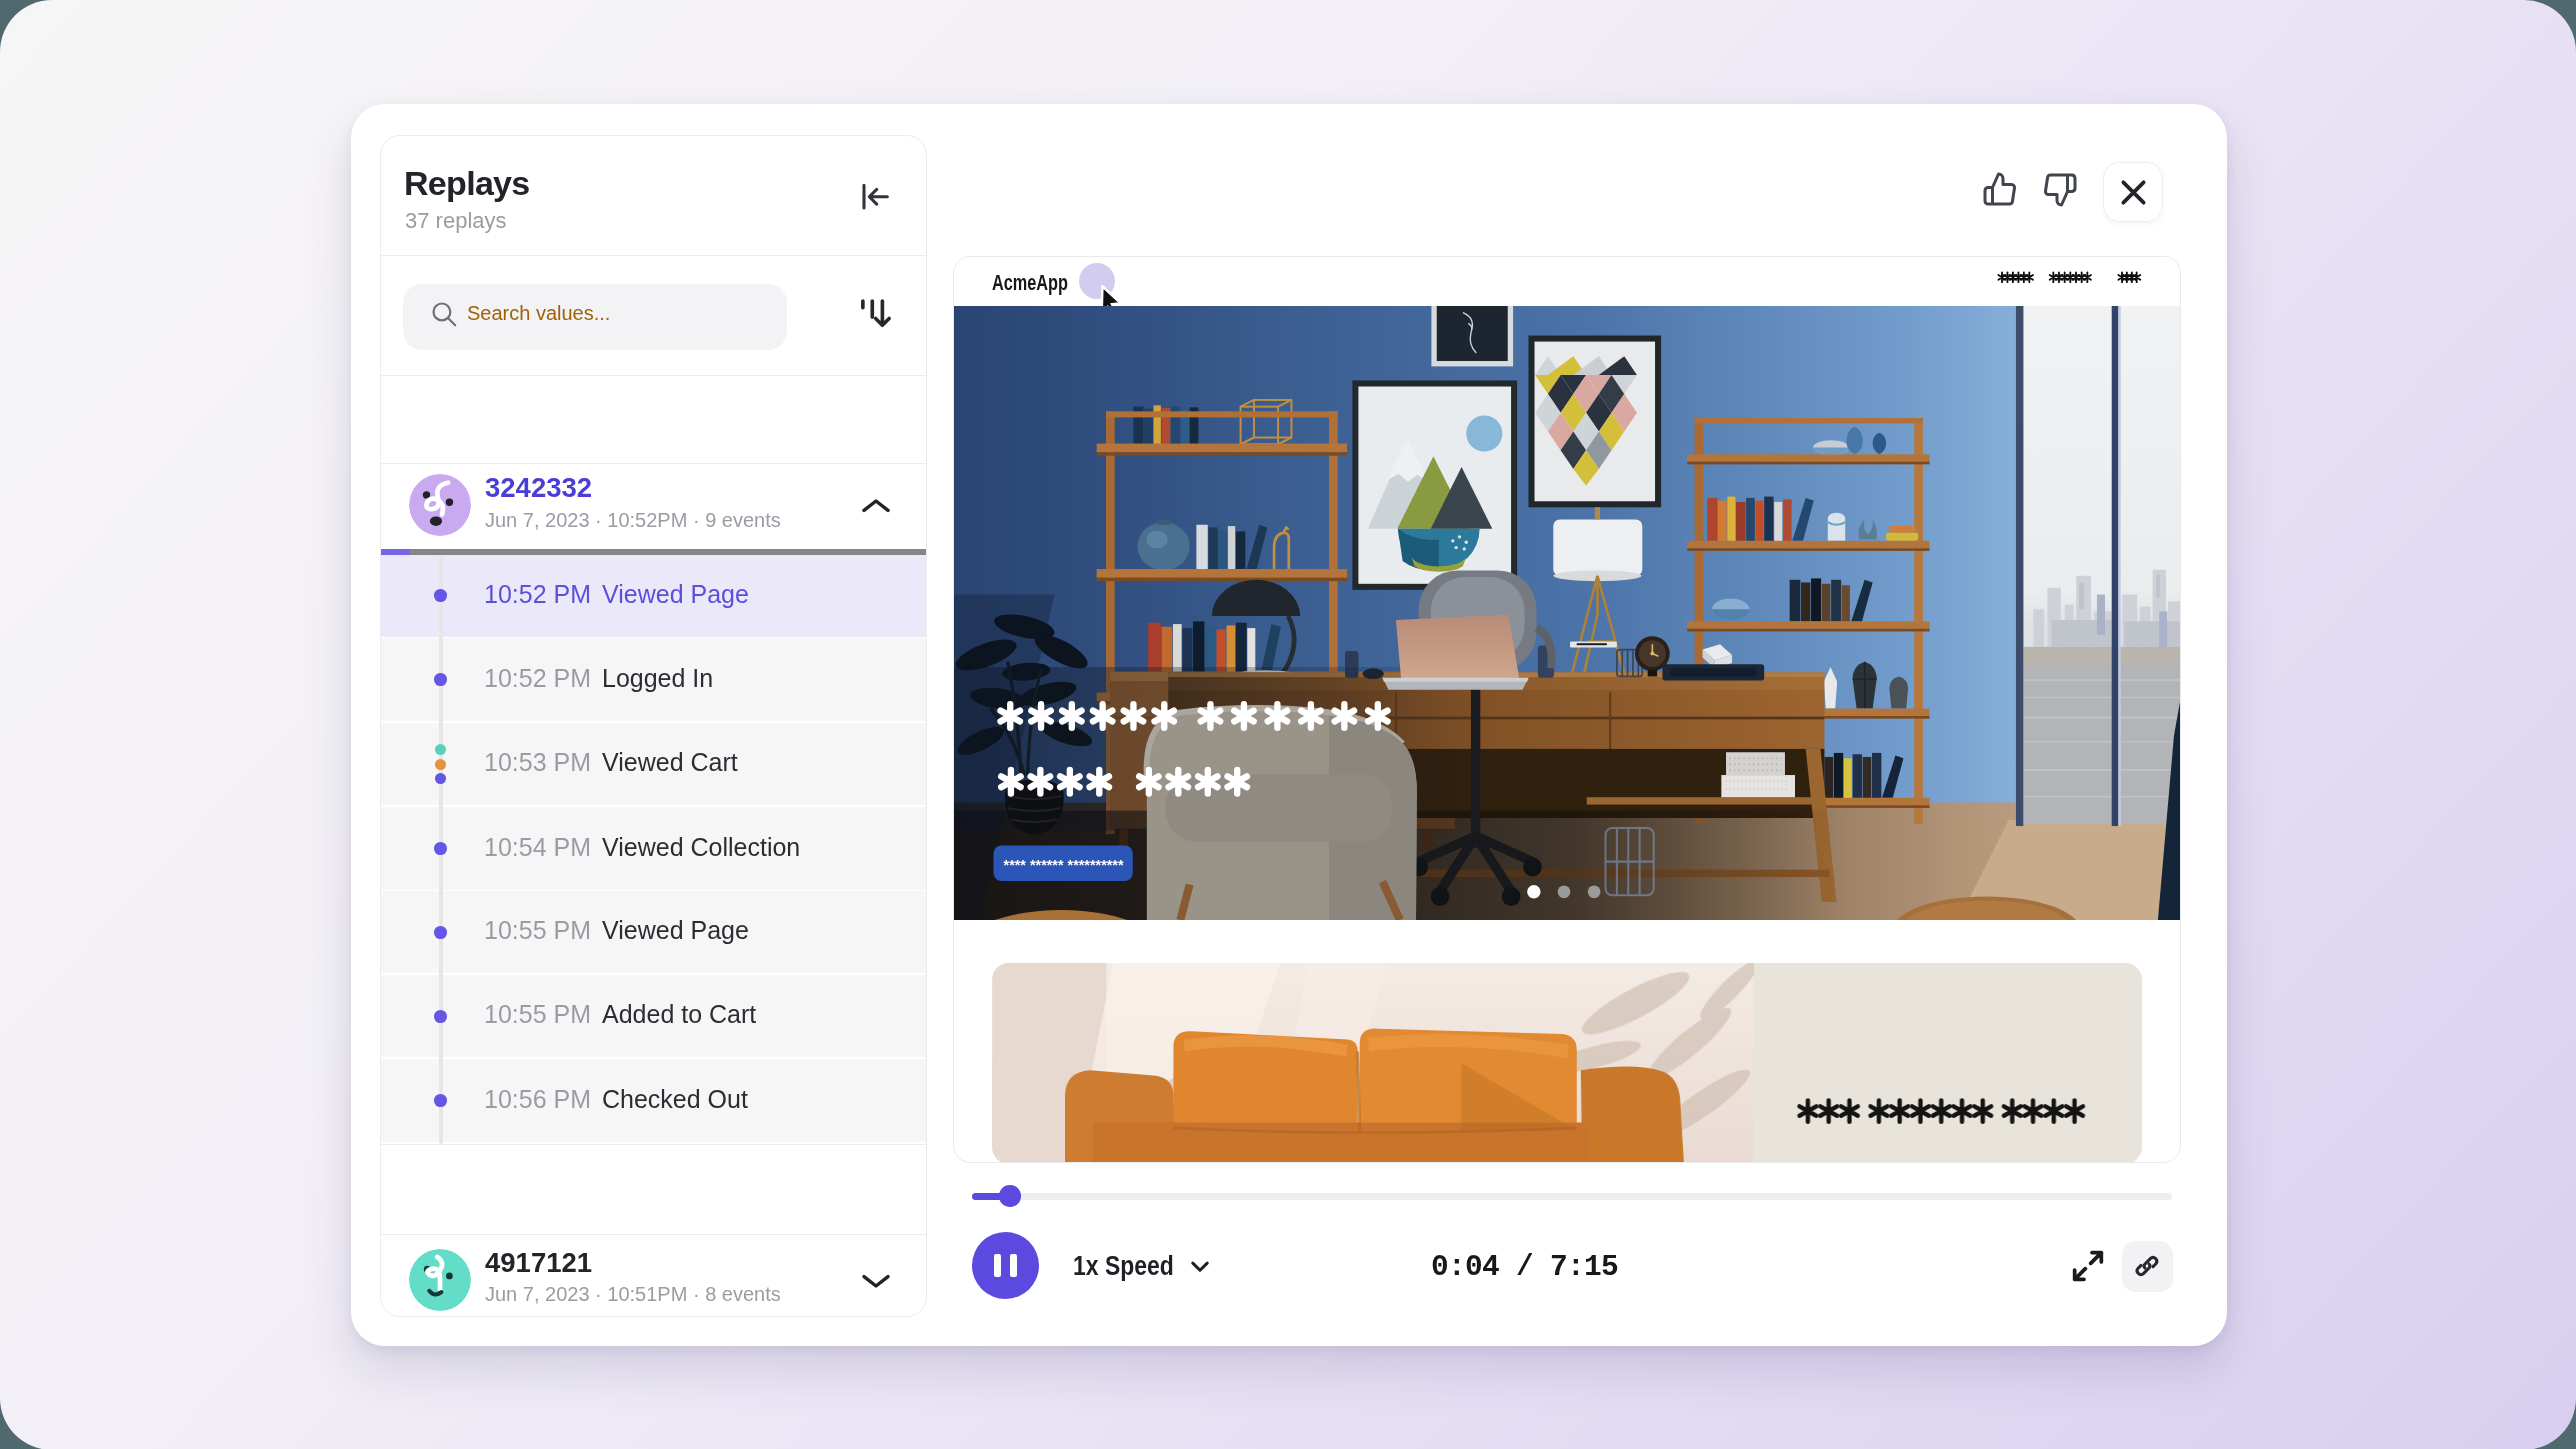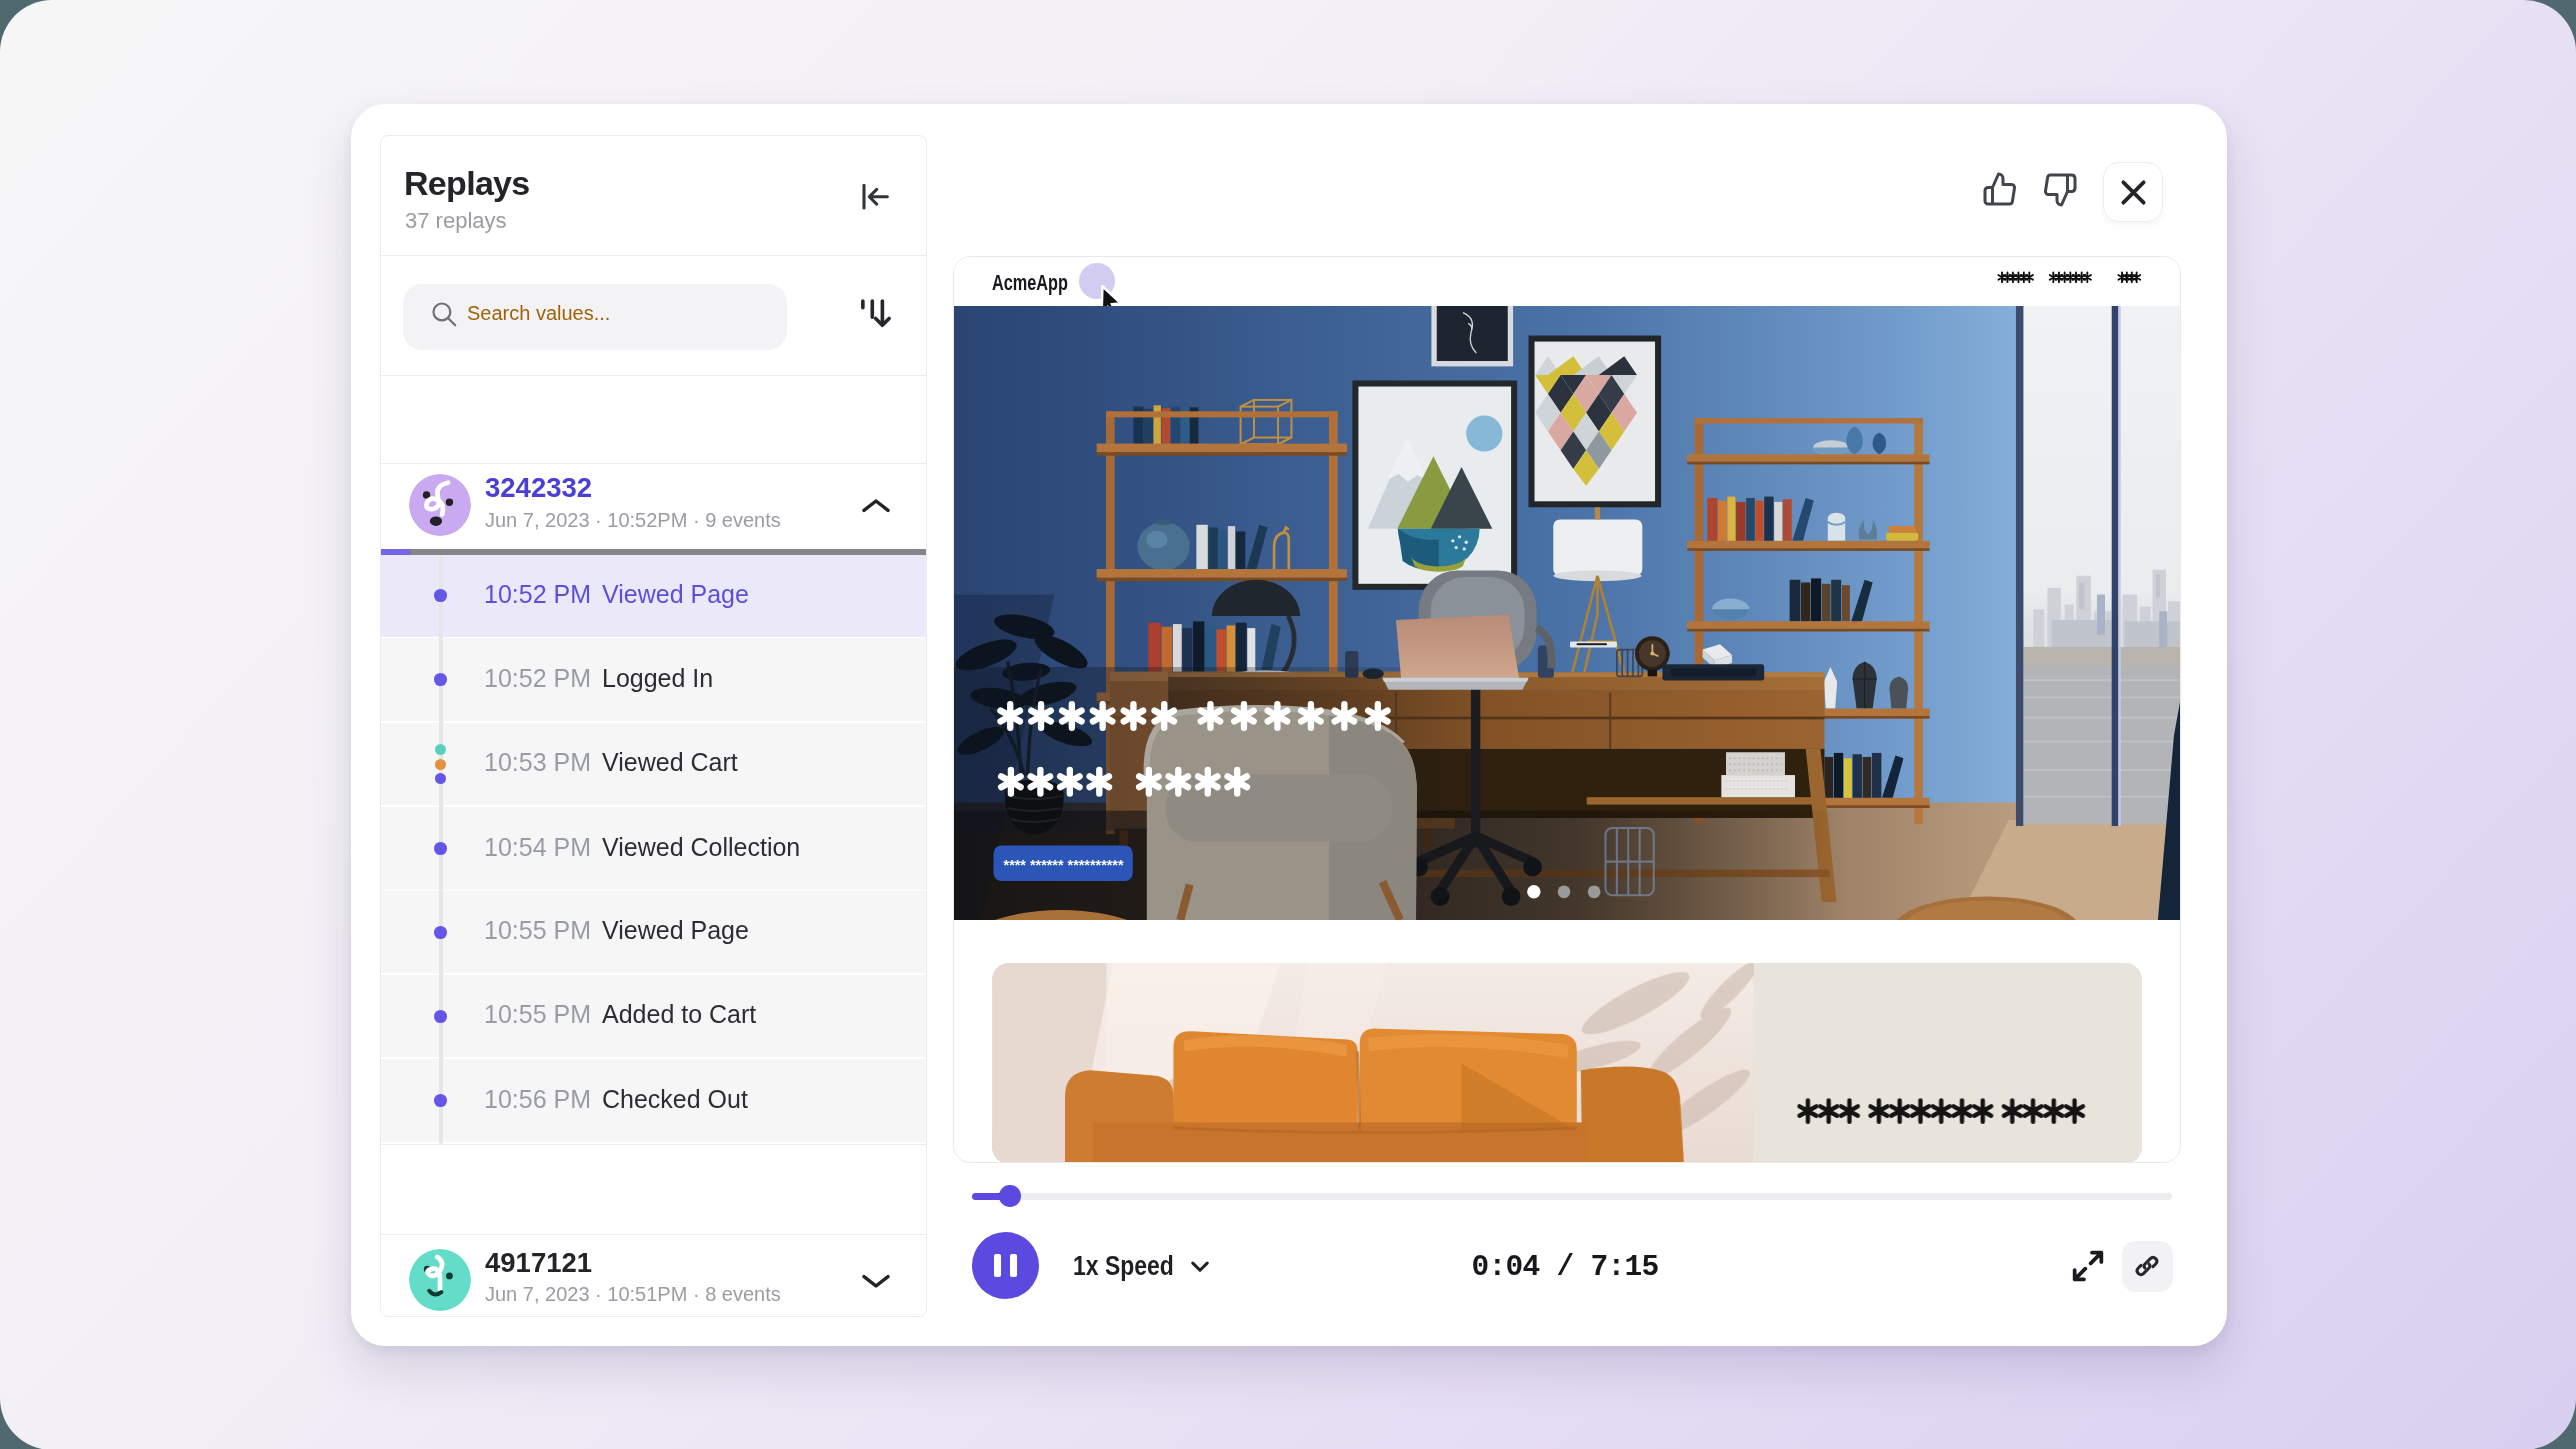--- a/index.html
+++ b/index.html
@@ -1,20 +1,20 @@
 <!DOCTYPE html>
 <html style="font-size:10.7px"><head><meta charset="utf-8">
 <style>
 *{margin:0;padding:0;box-sizing:border-box}
 html,body{width:2576px;height:1450px;overflow:hidden}
 body{background:#50696e;font-family:"Liberation Sans",sans-serif;position:relative}
 .abs{position:absolute}
 #surface{position:absolute;inset:0;border-radius:52px;background:linear-gradient(133deg,#f7f6f7 0%,#f2eff6 38%,#e5ddf4 72%,#d8cff0 100%)}
 #card{position:absolute;left:351px;top:104px;width:1876px;height:1242px;background:#fff;border-radius:34px;box-shadow:0 24px 47px rgba(70,60,110,.16),0 4px 12px rgba(70,60,110,.08)}
-#sidebar{position:absolute;left:29px;top:31px;width:547px;height:1182px;background:#fff;border:1.3px solid #ececef;border-radius:8px;overflow:hidden}
+#sidebar{position:absolute;left:29px;top:31px;width:547px;height:1182px;background:#fff;border:1.3px solid #ececef;border-radius:20px;overflow:hidden}
 .sb-title{position:absolute;left:23px;top:28px;font-size:34px;font-weight:bold;color:#232329;letter-spacing:-0.7px}
 .sb-sub{position:absolute;left:24px;top:72px;font-size:22px;color:#9b9ba3}
 .divider{position:absolute;left:0;width:100%;height:1.3px;background:#ececef}
 #search{position:absolute;left:22px;top:148px;width:384px;height:66px;background:#f3f3f5;border-radius:19px}
 #search .ph{position:absolute;left:64px;top:18px;font-size:20px;color:#a16207}
 .row{position:absolute;left:0;width:100%}
 .avatar{position:absolute;left:28px;width:62px;height:62px;border-radius:50%}
 .rtitle{position:absolute;left:104px;font-size:27.5px;font-weight:bold;color:#232329}
 .rsub{position:absolute;left:104px;font-size:20px;color:#9b9ba3}
 .chev{position:absolute;left:479px;width:32px;height:32px}
@@ -31,21 +31,21 @@
 #vnav{position:absolute;left:0;top:0;width:100%;height:49px;background:#fff}
 .acme{position:absolute;left:38px;top:13.4px;font-size:22px;font-weight:bold;color:#17181c;transform:scaleX(.74);transform-origin:left center}
 #hero{position:absolute;left:0;top:49px;width:1226px;height:614px}
 #sofacard{position:absolute;left:38px;top:706px;width:1150px;height:201px;border-radius:17.4px;overflow:hidden;background:#e8e4db}
 #ptrack{position:absolute;left:621px;top:1089px;width:1200px;height:6.7px;background:#ededef;border-radius:4px}
 #pfill{position:absolute;left:621px;top:1089px;width:48px;height:6.7px;background:#5b49e0;border-radius:4px}
 #pknob{position:absolute;left:648px;top:1081px;width:21.5px;height:21.5px;border-radius:50%;background:#5b49e0}
 #pause{position:absolute;left:621px;top:1128px;width:67px;height:67px;border-radius:50%;background:#5b49e0}
 #pause .b{position:absolute;top:22px;width:6.7px;height:23px;background:#fff;border-radius:2px}
 #speed{position:absolute;left:722px;top:1147px;font-size:27px;font-weight:bold;color:#1e2026;transform:scaleX(.85);transform-origin:left top}
-#time{position:absolute;left:1080px;top:1146px;width:268px;text-align:center;font-family:"Liberation Mono",monospace;font-size:29.5px;font-weight:bold;color:#17181c;letter-spacing:-0.7px}
+#time{position:absolute;left:1080px;top:1146px;width:268px;font-family:"Liberation Mono",monospace;font-size:29.5px;font-weight:bold;color:#17181c;letter-spacing:-0.7px}
 #linkbtn{position:absolute;left:1771px;top:1137px;width:51px;height:51px;border-radius:13.4px;background:#f2f2f4}
 </style></head>
 <body>
 <div id="surface"></div>
 <div id="card">
   <div id="sidebar">
     <div class="sb-title">Replays</div>
     <div class="sb-sub">37 replays</div>
     <svg class="abs" style="left:481px;top:48px" width="28" height="25.5" viewBox="0 0 42 38">
         <path d="M3 2 V36 M38 19 H12 M22 8 L11 19 L22 30" stroke="#32343c" stroke-width="4.6" fill="none" stroke-linecap="round" stroke-linejoin="round"></path>

